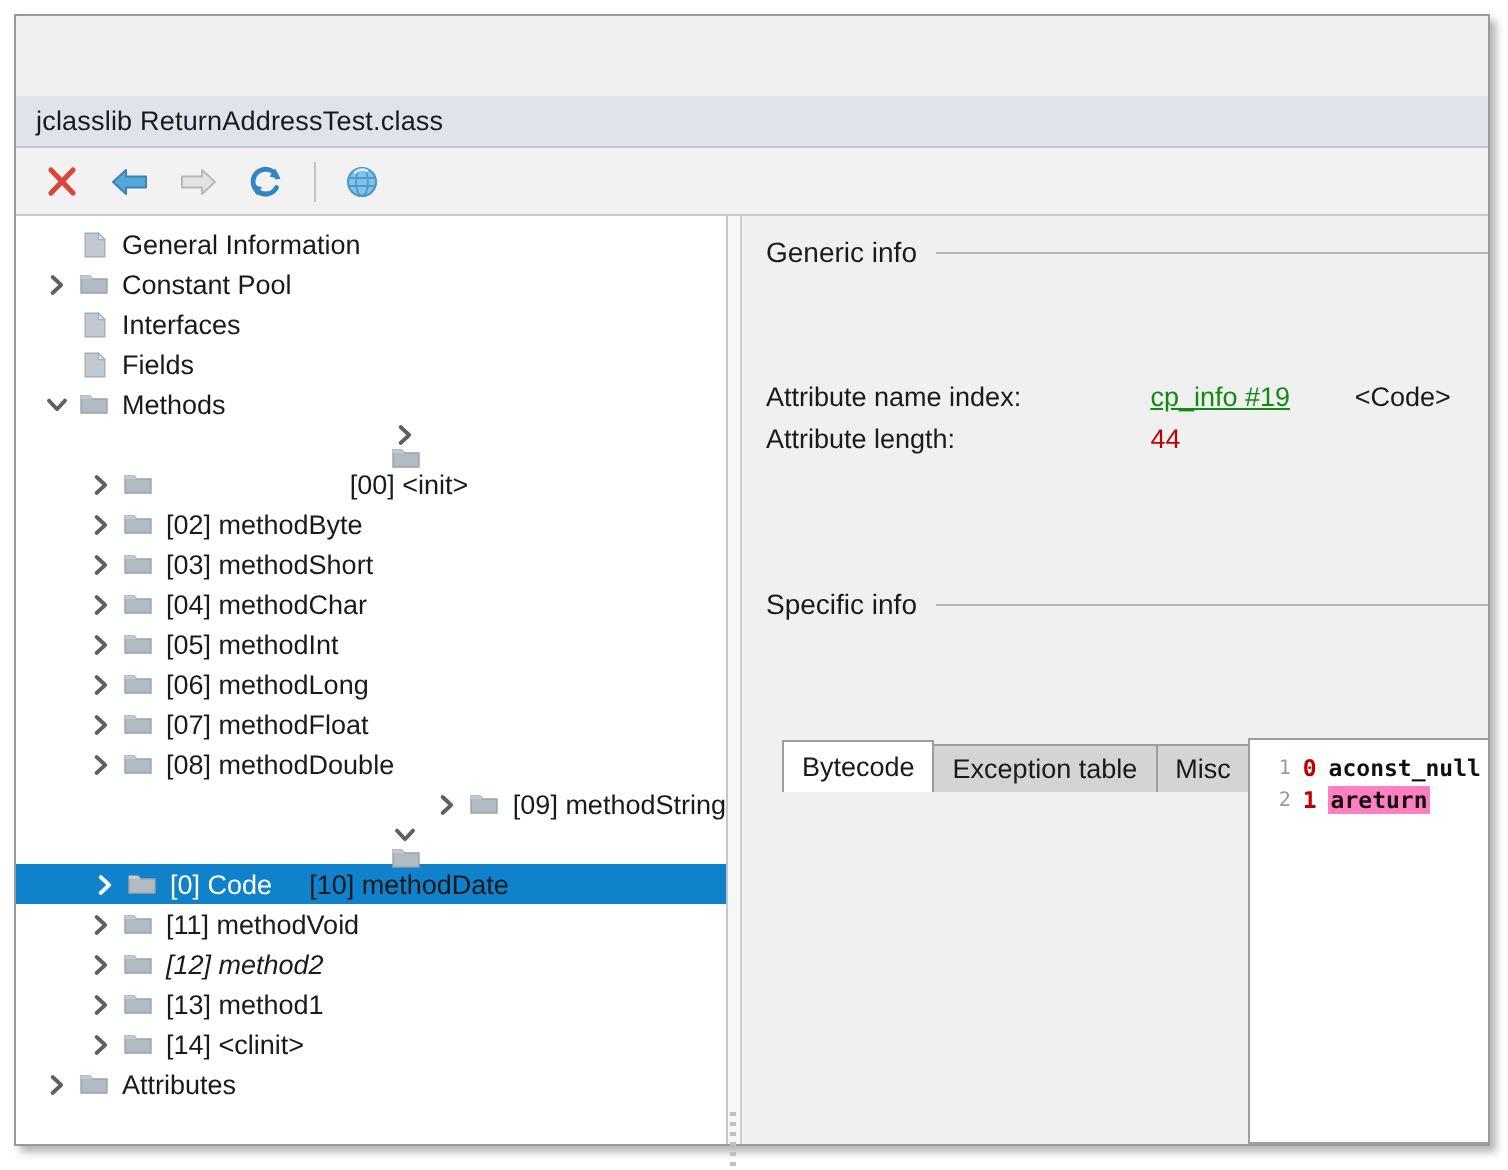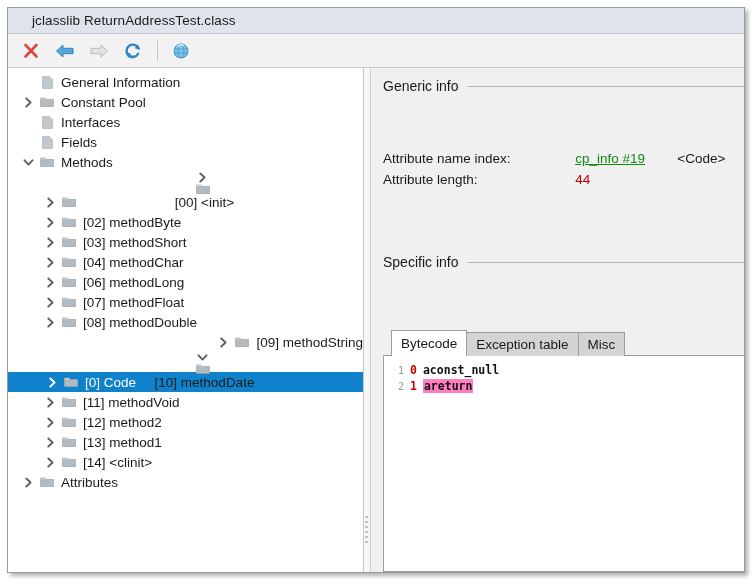--- a/index.html
+++ b/index.html
@@ -28,22 +28,23 @@
   }
 
   
   #titlebar {
     height: 26px;
     min-height: 26px;
     background: #dfe3ec;
     border-bottom: 1px solid #c4c9d4;
     display: flex;
     align-items: center;
-    padding-left: 24px;
+    padding-left: 10px;
     box-sizing: border-box;
+    margin-top: 40px;
   }
   #titlebar .title-text {
     font-size: 13.5px;
     color: #1a1a1a;
     letter-spacing: 0.1px;
   }
 
   
   #toolbar {
     height: 34px;
@@ -191,21 +192,21 @@
   .kv-key { padding-right: 18px !important; }
   .kv-link {
     color: #118a11;
     text-decoration: underline;
     cursor: pointer;
   }
   .kv-red { color: #c00000; }
   .kv-extra { padding-left: 10px !important; color: #c00000; }
 
   
-  #tabs-wrap { margin-top: 16px; display: flex; flex-direction: column; flex: 1; min-height: 0; }
+  #tabs-wrap { margin-top: 16px; display: flex; flex-direction: row; flex: 1; min-height: 0; }
   #tab-strip {
     display: flex;
     align-items: flex-end;
     height: 26px;
     padding-left: 8px;
     position: relative;
     z-index: 2;
   }
   .tab {
     height: 24px;
@@ -444,20 +445,34 @@
               <svg width="11" height="11" viewBox="0 0 11 11">
                 <path d="M3.3 1.5 L7.6 5.5 L3.3 9.5" fill="none" stroke="#606060" stroke-width="1.9" stroke-linecap="round" stroke-linejoin="round"></path>
               </svg>
             </span>
             <span class="node-icon">
               <svg width="14" height="12" viewBox="0 0 14 12">
                 <path d="M0.5 2 L0.5 10.5 L13.5 10.5 L13.5 3.5 L6.3 3.5 L5 2 Z" fill="#b3bbc2" stroke="#9aa3ab" stroke-width="0.7"></path>
                 <path d="M0.5 2 L5 2 L6.3 3.5 L0.5 3.5 Z" fill="#c3cad0"></path>
               </svg>
             </span>
+            <span class="node-label">[05] methodInt</span>
+          </div>
+          <div class="tree-row" style="padding-left: 34px;">
+            <span class="twisty">
+              <svg width="11" height="11" viewBox="0 0 11 11">
+                <path d="M3.3 1.5 L7.6 5.5 L3.3 9.5" fill="none" stroke="#606060" stroke-width="1.9" stroke-linecap="round" stroke-linejoin="round"></path>
+              </svg>
+            </span>
+            <span class="node-icon">
+              <svg width="14" height="12" viewBox="0 0 14 12">
+                <path d="M0.5 2 L0.5 10.5 L13.5 10.5 L13.5 3.5 L6.3 3.5 L5 2 Z" fill="#b3bbc2" stroke="#9aa3ab" stroke-width="0.7"></path>
+                <path d="M0.5 2 L5 2 L6.3 3.5 L0.5 3.5 Z" fill="#c3cad0"></path>
+              </svg>
+            </span>
             <span class="node-label">[06] methodLong</span>
           </div>
           <div class="tree-row" style="padding-left: 34px;">
             <span class="twisty">
               <svg width="11" height="11" viewBox="0 0 11 11">
                 <path d="M3.3 1.5 L7.6 5.5 L3.3 9.5" fill="none" stroke="#606060" stroke-width="1.9" stroke-linecap="round" stroke-linejoin="round"></path>
               </svg>
             </span>
             <span class="node-icon">
               <svg width="14" height="12" viewBox="0 0 14 12">
@@ -530,21 +545,21 @@
               </svg>
             </span>
             <span class="node-icon">
               <svg width="14" height="12" viewBox="0 0 14 12">
                 <path d="M0.5 2 L0.5 10.5 L13.5 10.5 L13.5 3.5 L6.3 3.5 L5 2 Z" fill="#b3bbc2" stroke="#9aa3ab" stroke-width="0.7"></path>
                 <path d="M0.5 2 L5 2 L6.3 3.5 L0.5 3.5 Z" fill="#c3cad0"></path>
               </svg>
             </span>
             <span class="node-label">[11] methodVoid</span>
           </div>
-          <div class="tree-row" style="padding-left: 34px;">
+          <div class="tree-row" style="padding-left: 34px; font-style: italic;">
             <span class="twisty">
               <svg width="11" height="11" viewBox="0 0 11 11">
                 <path d="M3.3 1.5 L7.6 5.5 L3.3 9.5" fill="none" stroke="#606060" stroke-width="1.9" stroke-linecap="round" stroke-linejoin="round"></path>
               </svg>
             </span>
             <span class="node-icon">
               <svg width="14" height="12" viewBox="0 0 14 12">
                 <path d="M0.5 2 L0.5 10.5 L13.5 10.5 L13.5 3.5 L6.3 3.5 L5 2 Z" fill="#b3bbc2" stroke="#9aa3ab" stroke-width="0.7"></path>
                 <path d="M0.5 2 L5 2 L6.3 3.5 L0.5 3.5 Z" fill="#c3cad0"></path>
               </svg>

